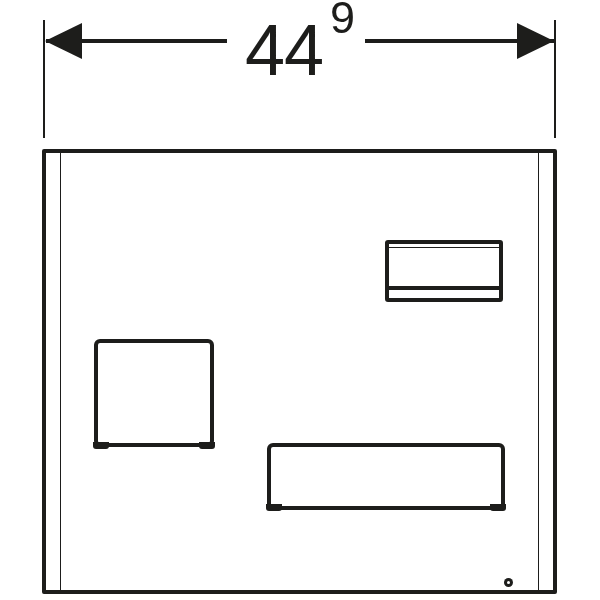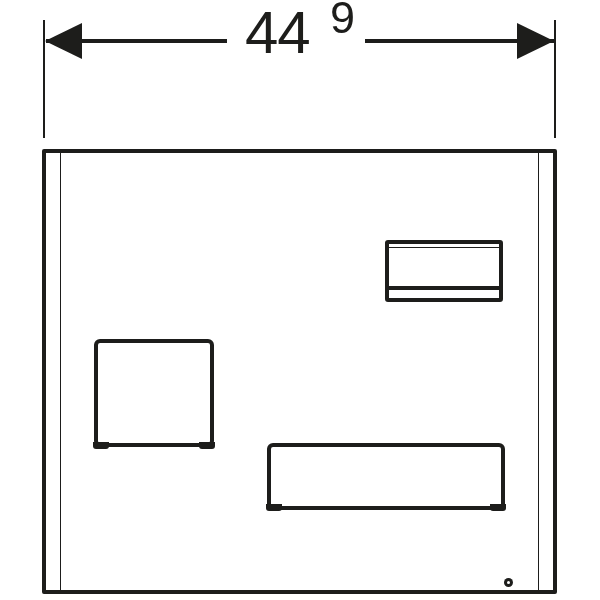--- a/index.html
+++ b/index.html
@@ -46,22 +46,22 @@
   .arrowhead.right { left: 517px; border-left: 37px solid var(--line); }
   .dim-label {
     position: absolute;
     left: 245px;
     top: 3px;
     width: 120px;
     height: 70px;
   }
   .dim-main {
     position: absolute;
-    left: 0; top: 0;
-    font-size: 60px;
+    left: 0; top: 11px;
+    font-size: 72px;
     line-height: 1;
     letter-spacing: -1px;
     color: var(--line);
     text-align: right;
   }
   .dim-sup {
     position: absolute;
     left: 85px; top: -8px;
     font-size: 45px;
     line-height: 1;

